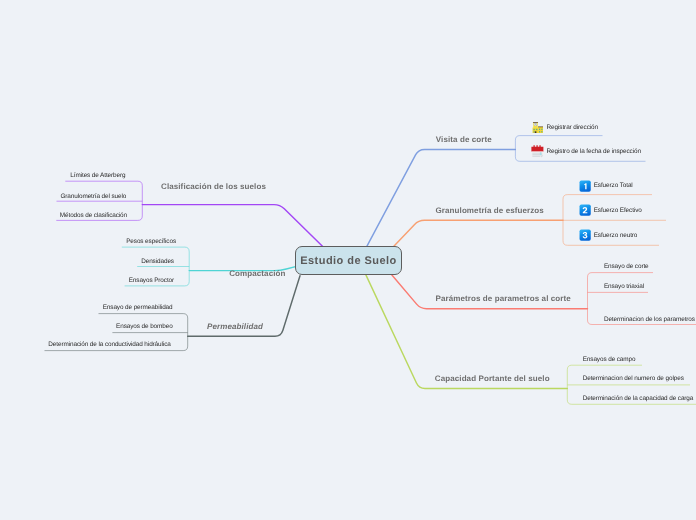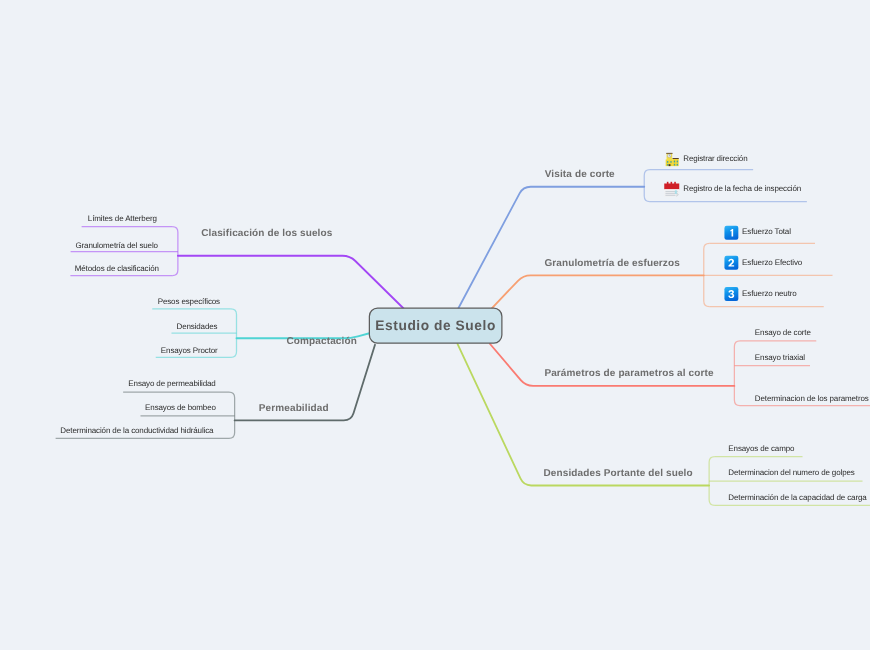--- a/index.html
+++ b/index.html
@@ -134,26 +134,26 @@
  <path d="M15.6 24.5 C12.2 24.5 9.8 22.6 9.4 19.6 L12.6 19.1 C12.9 20.8 14.0 21.6 15.5 21.6 C17.1 21.6 18.2 20.7 18.2 19.3 C18.2 17.9 17.1 17.1 15.3 17.1 L13.9 17.1 L13.9 14.5 L15.2 14.5 C16.8 14.5 17.8 13.8 17.8 12.5 C17.8 11.4 16.9 10.7 15.5 10.7 C14.1 10.7 13.1 11.5 12.8 13.0 L9.7 12.5 C10.1 9.8 12.4 7.9 15.6 7.9 C18.9 7.9 21.2 9.7 21.2 12.2 C21.2 14.0 20.1 15.2 18.5 15.7 C20.4 16.2 21.8 17.5 21.8 19.6 C21.8 22.5 19.2 24.5 15.6 24.5 Z" fill="#ffffff"></path>
 </svg></div>
     <div class="branch" style="left: 435.5px; top: 209.9px;">Granulometría de esfuerzos</div>
     <div class="leaf" style="left: 603.9px; top: 263px;">Ensayo de corte</div>
     <div class="leaf" style="left: 603.9px; top: 283.3px;">Ensayo triaxial</div>
     <div class="leaf" style="left: 603.9px; top: 315.5px;">Determinacion de los parametros</div>
     <div class="branch" style="left: 435.5px; top: 297.9px;">Parámetros de parametros al corte</div>
     <div class="leaf" style="left: 582.7px; top: 355.8px;">Ensayos de campo</div>
     <div class="leaf" style="left: 582.7px; top: 375.4px;">Determinacion del numero de golpes</div>
     <div class="leaf" style="left: 582.7px; top: 395px;">Determinación de la capacidad de carga</div>
-    <div class="branch" style="left: 434.8px; top: 377.8px;">Densidades Portante del suelo</div>
+    <div class="branch" style="left: 434.8px; top: 377.8px;">Capacidad Portante del suelo</div>
     <div class="leaf" style="left: 70.3px; top: 172px;">Límites de Atterberg</div>
     <div class="leaf" style="left: 60.4px; top: 193px;">Granulometría del suelo</div>
     <div class="leaf" style="left: 59.8px; top: 212px;">Métodos de clasificación</div>
     <div class="branch" style="left: 161px; top: 186px;">Clasificación de los suelos</div>
     <div class="leaf" style="left: 126.2px; top: 238px;">Pesos específicos</div>
     <div class="leaf" style="left: 141.2px; top: 257.5px;">Densidades</div>
     <div class="leaf" style="left: 128.7px; top: 277px;">Ensayos Proctor</div>
     <div class="branch" style="left: 208.2px; top: 273px; margin-left: 21px;">Compactación</div>
     <div class="leaf" style="left: 102.7px; top: 304.3px;">Ensayo de permeabilidad</div>
     <div class="leaf" style="left: 116.1px; top: 323.3px;">Ensayos de bombeo</div>
     <div class="leaf" style="left: 48.3px; top: 341.3px;">Determinación de la conductividad hidráulica</div>
-    <div class="branch" style="left: 207px; top: 325.6px;">Permeabilidad</div>
+    <div class="branch" style="left: 207px; top: 325.6px; font-style: italic;">Permeabilidad</div>
   </div>
 
 </body></html>

